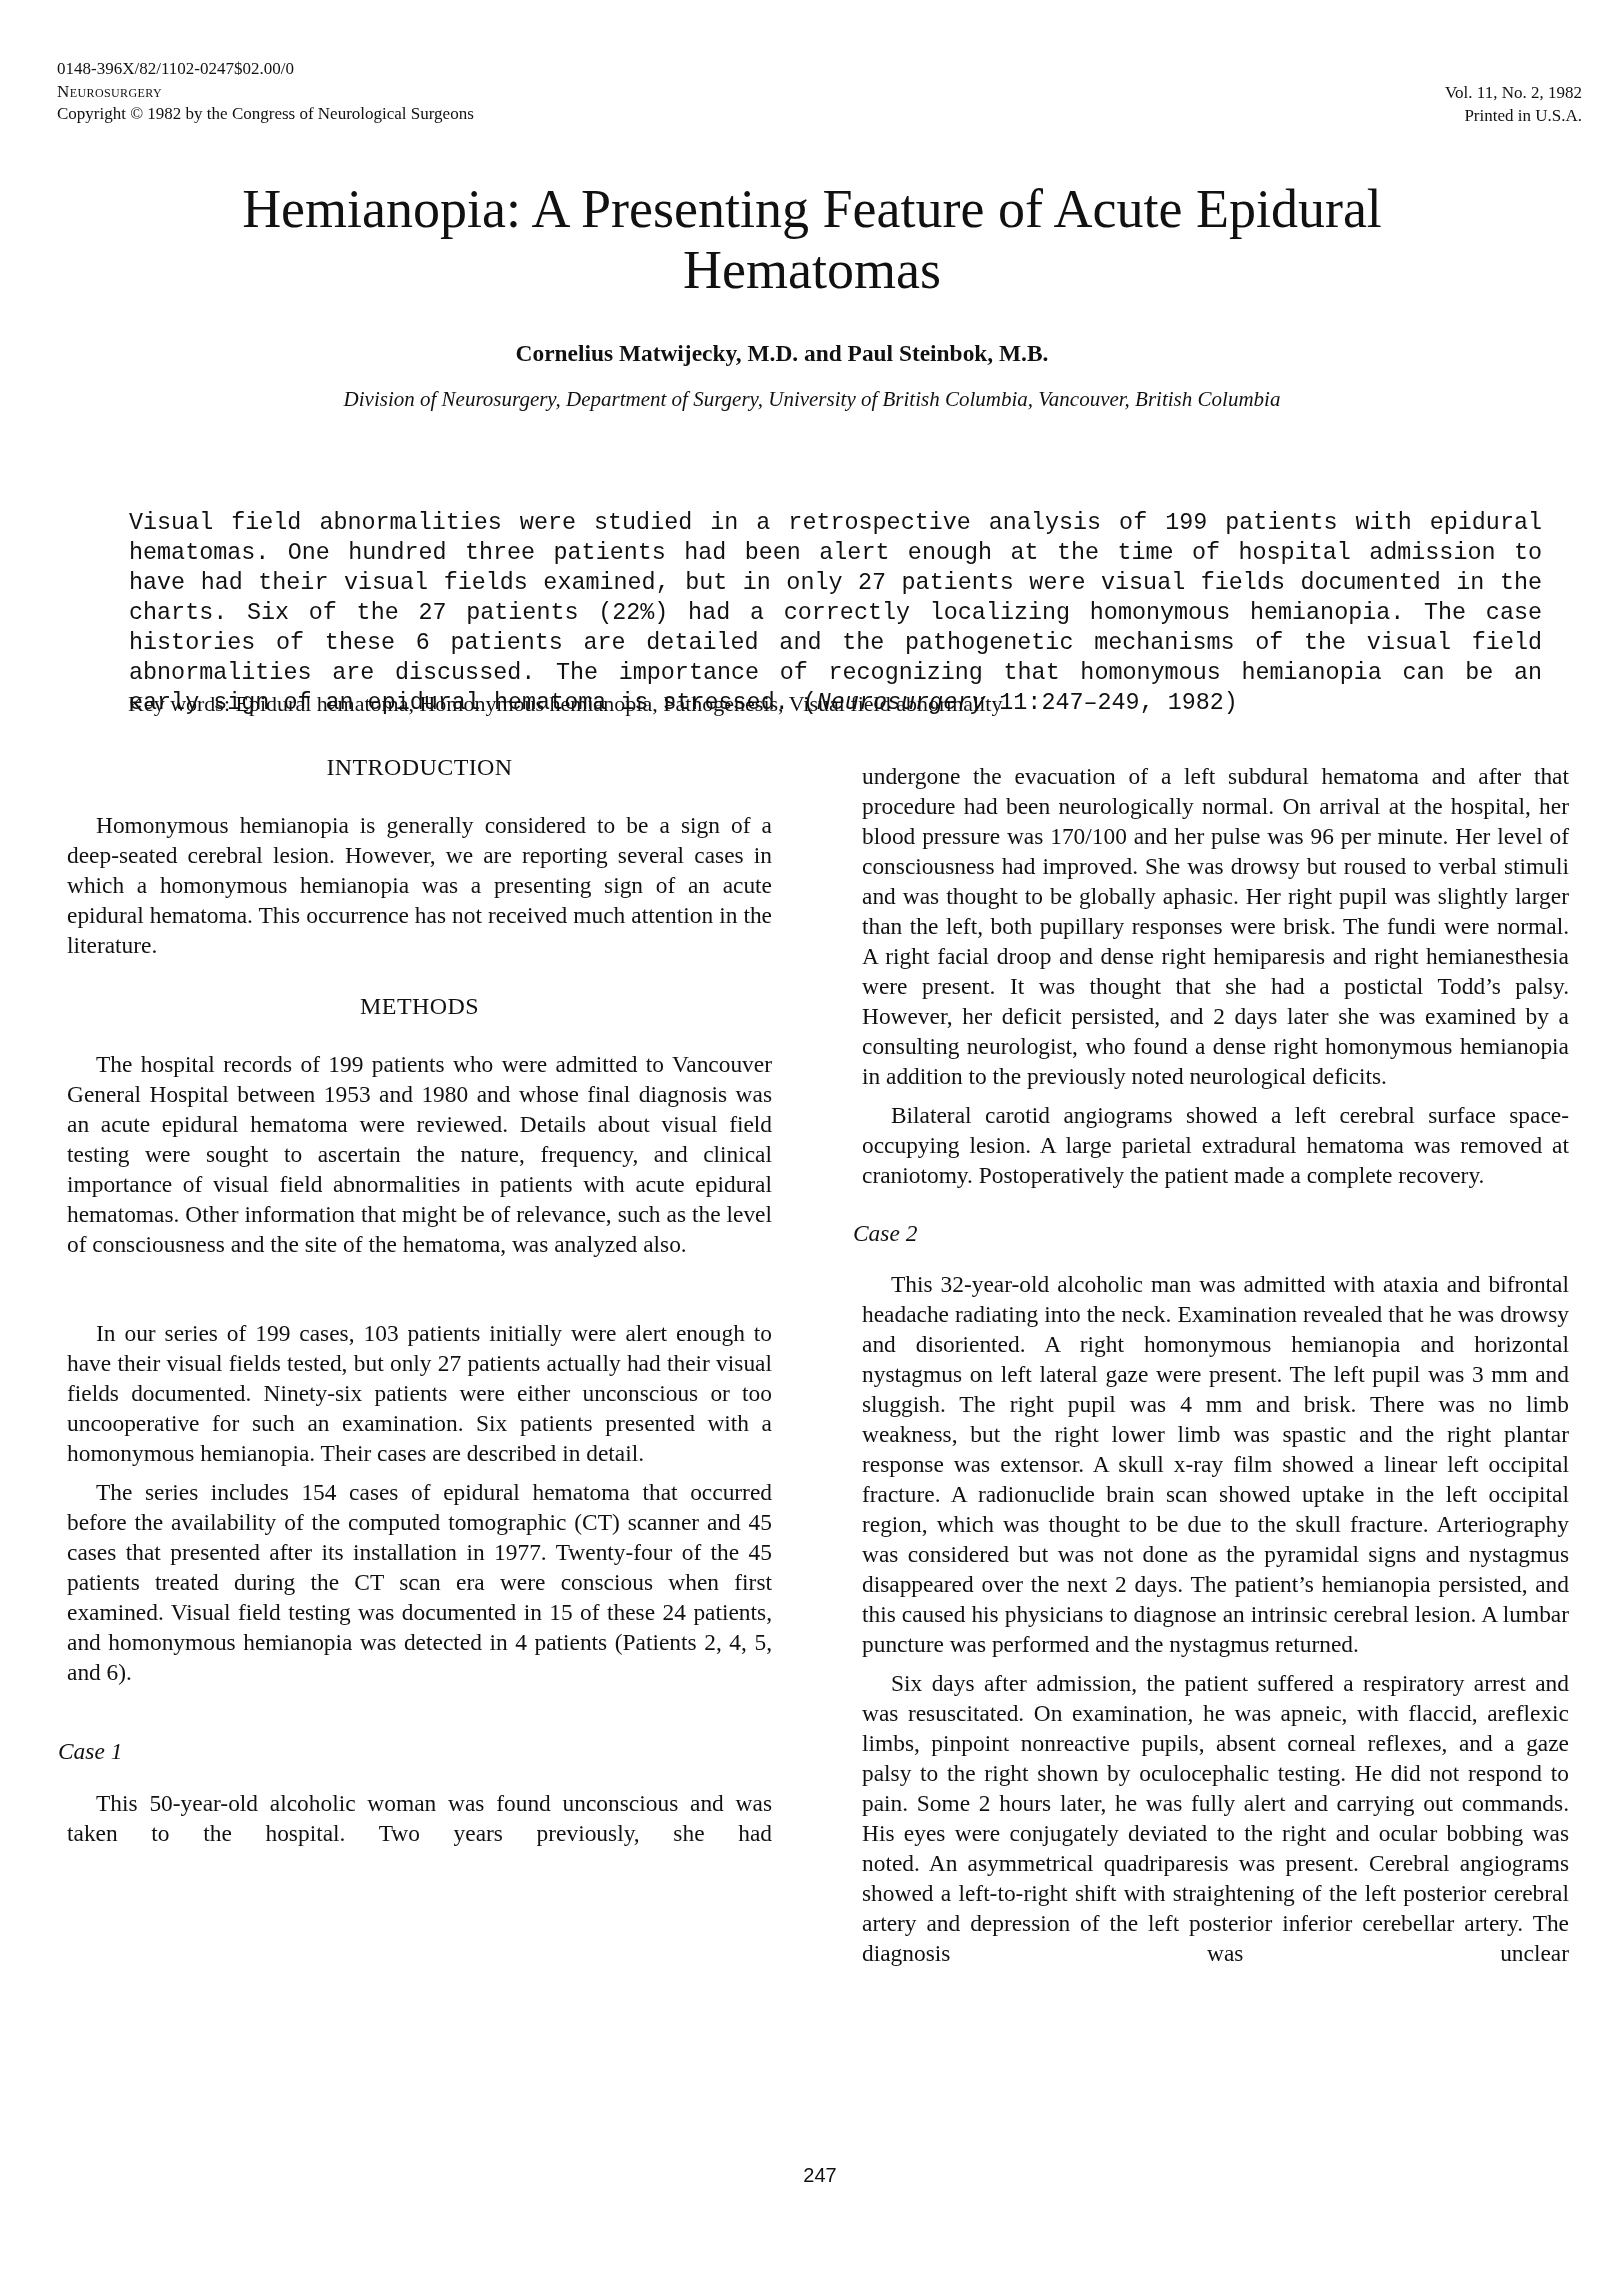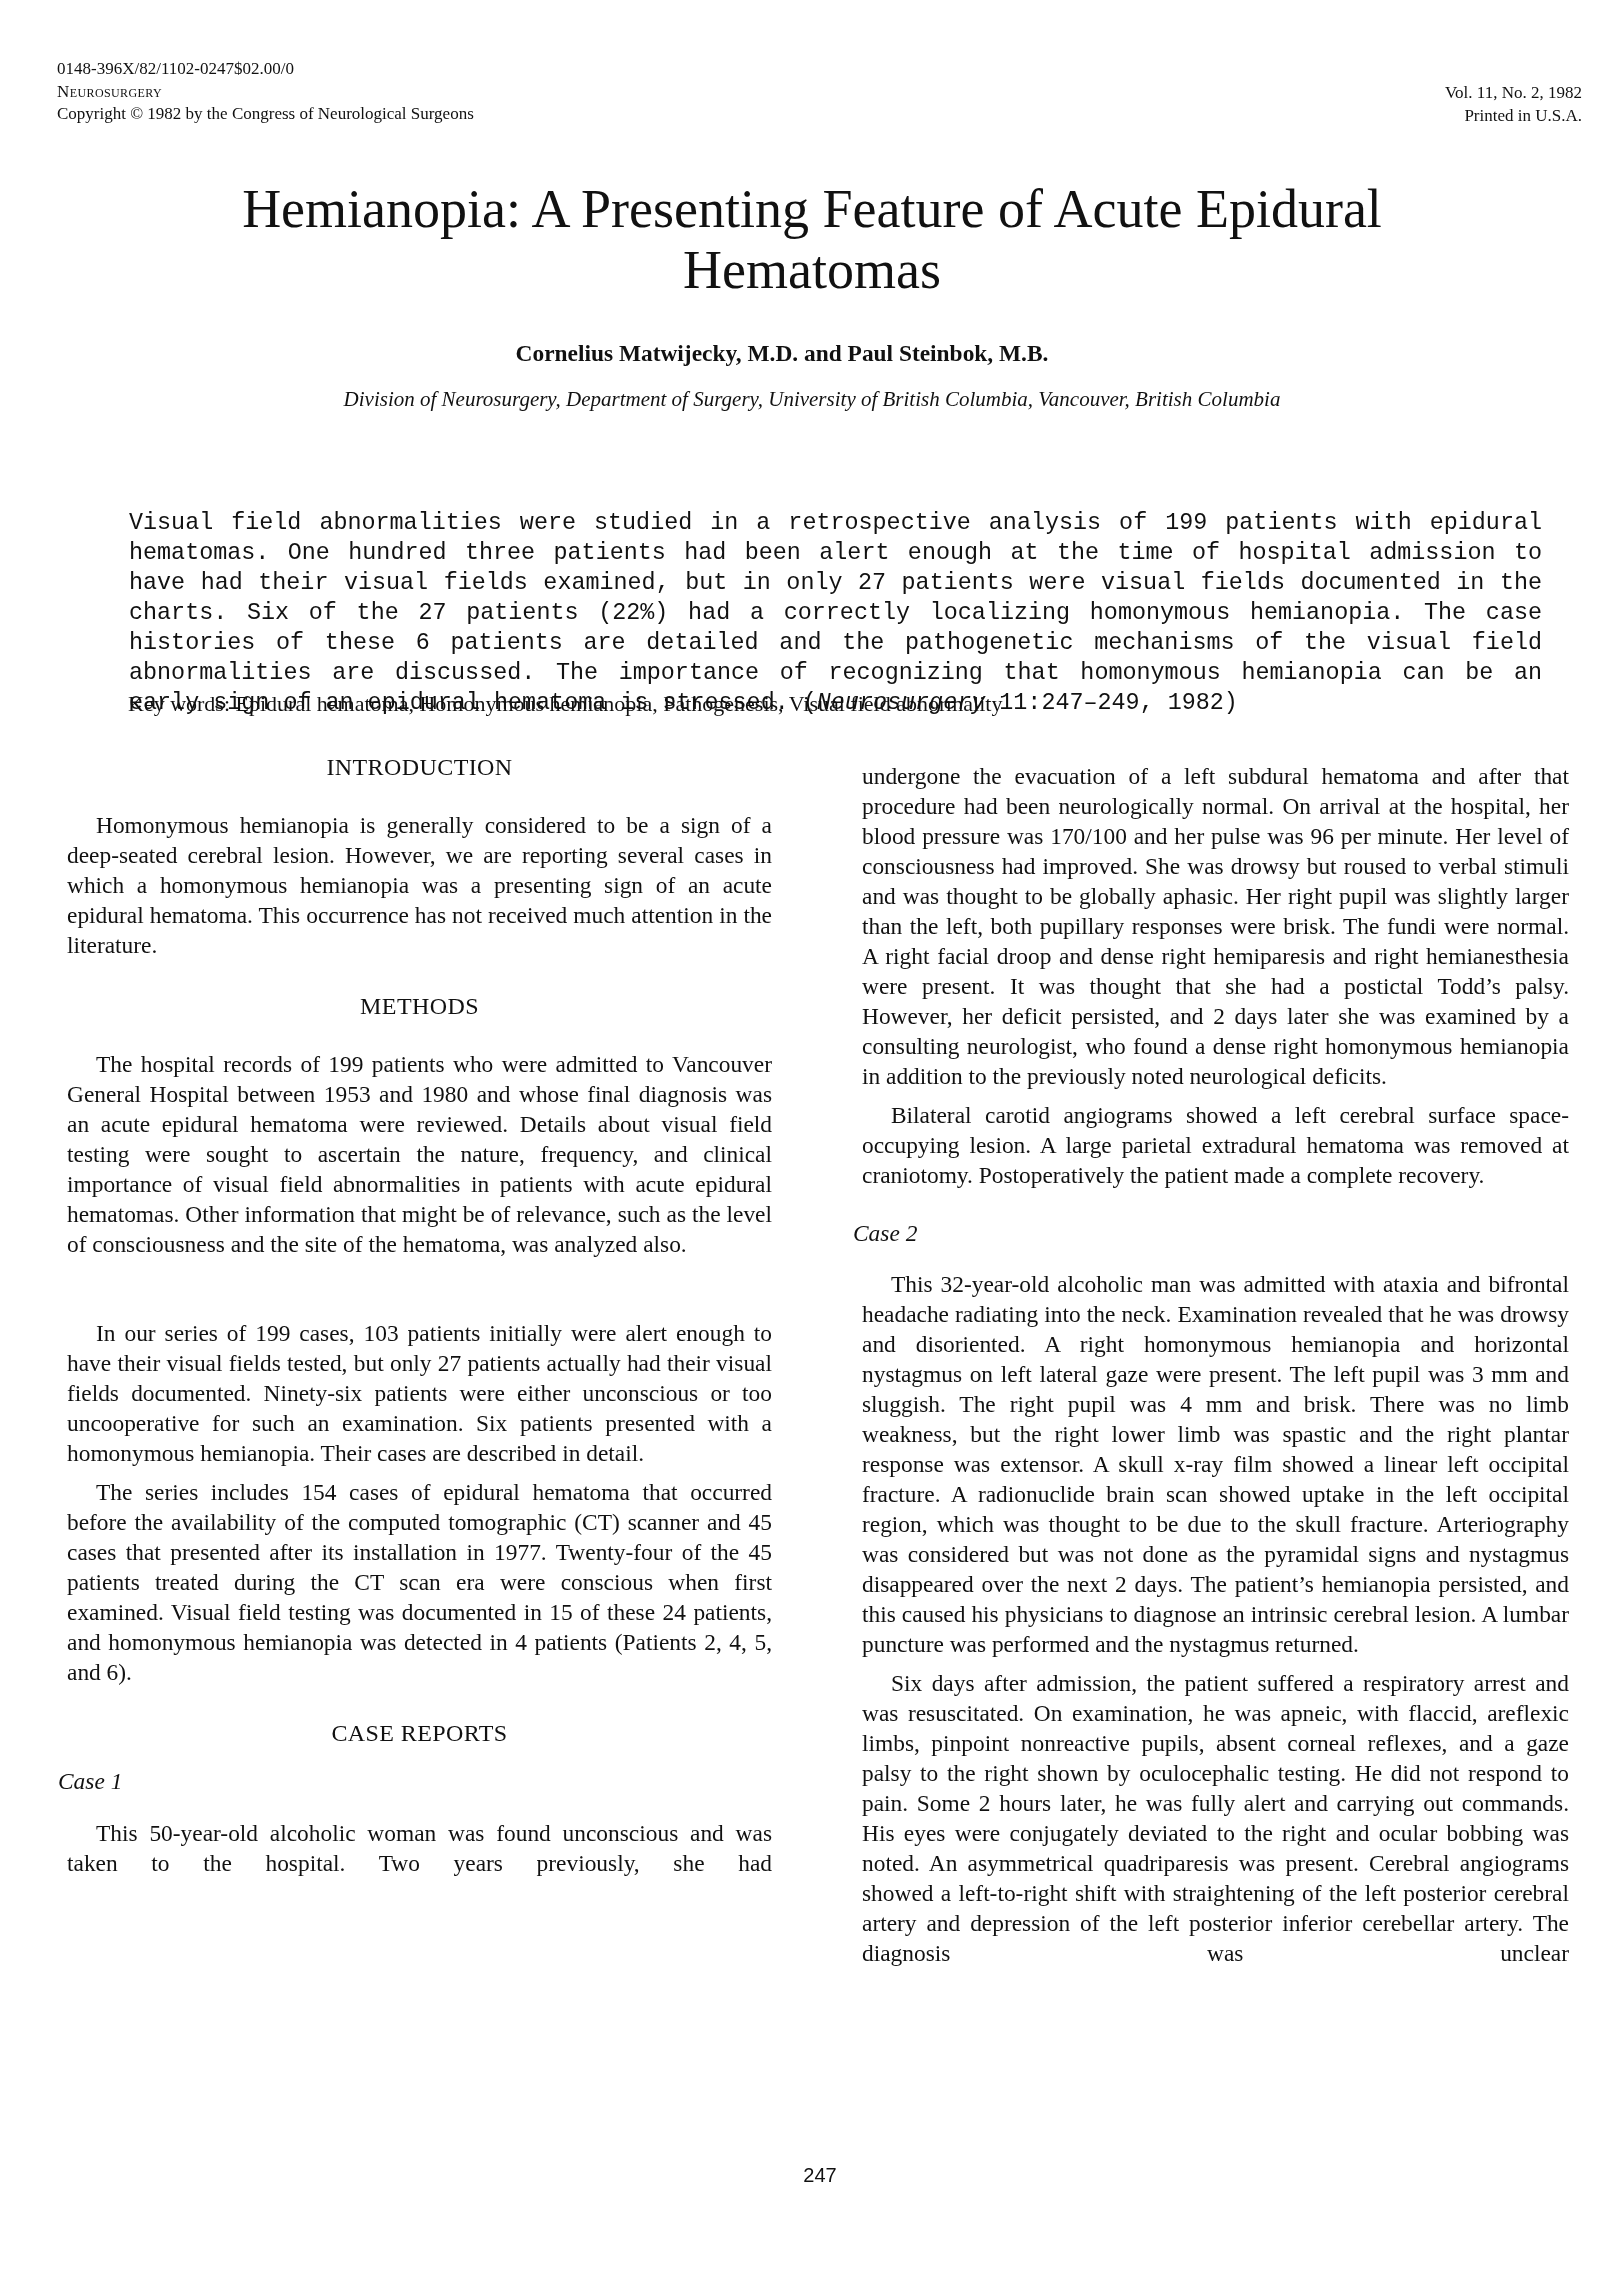--- a/index.html
+++ b/index.html
@@ -57,21 +57,20 @@
   <p>Homonymous hemianopia is generally considered to be a sign of a deep-seated cerebral lesion. However, we are reporting several cases in which a homonymous hemianopia was a presenting sign of an acute epidural hematoma. This occurrence has not received much attention in the literature.</p>
   <div style="height:22px"></div>
   <h2 class="sec-head">METHODS</h2>
   <div style="height:19px"></div>
   <p>The hospital records of 199 patients who were admitted to Vancouver General Hospital between 1953 and 1980 and whose final diagnosis was an acute epidural hematoma were reviewed. Details about visual field testing were sought to ascertain the nature, frequency, and clinical importance of visual field abnormalities in patients with acute epidural hematomas. Other information that might be of relevance, such as the level of consciousness and the site of the hematoma, was analyzed also.</p>
   <div style="height:22px"></div>
   <div style="height:19px"></div>
   <p>In our series of 199 cases, 103 patients initially were alert enough to have their visual fields tested, but only 27 patients actually had their visual fields documented. Ninety-six patients were either unconscious or too uncooperative for such an examination. Six patients presented with a homonymous hemianopia. Their cases are described in detail.</p>
   <p>The series includes 154 cases of epidural hematoma that occurred before the availability of the computed tomographic (CT) scanner and 45 cases that presented after its installation in 1977. Twenty-four of the 45 patients treated during the CT scan era were conscious when first examined. Visual field testing was documented in 15 of these 24 patients, and homonymous hemianopia was detected in 4 patients (Patients 2, 4, 5, and 6).</p>
   <div style="height:22px"></div>
-  <h2 class="sec-head">CASE REPORTS</h2>
   <div style="height:17.5px"></div>
   <h3 class="case-head">Case 1</h3>
   <div style="height:13px"></div>
   <p style="text-align-last: justify;">This 50-year-old alcoholic woman was found unconscious and was taken to the hospital. Two years previously, she had</p>
 </div>
 
 <div class="col right">
   <p class="noindent">undergone the evacuation of a left subdural hematoma and after that procedure had been neurologically normal. On arrival at the hospital, her blood pressure was 170/100 and her pulse was 96 per minute. Her level of consciousness had improved. She was drowsy but roused to verbal stimuli and was thought to be globally aphasic. Her right pupil was slightly larger than the left, both pupillary responses were brisk. The fundi were normal. A right facial droop and dense right hemiparesis and right hemianesthesia were present. It was thought that she had a postictal Todd’s palsy. However, her deficit persisted, and 2 days later she was examined by a consulting neurologist, who found a dense right homonymous hemianopia in addition to the previously noted neurological deficits.</p>
   <p>Bilateral carotid angiograms showed a left cerebral surface space-occupying lesion. A large parietal extradural hematoma was removed at craniotomy. Postoperatively the patient made a complete recovery.</p>
   <div style="height:19px"></div>

